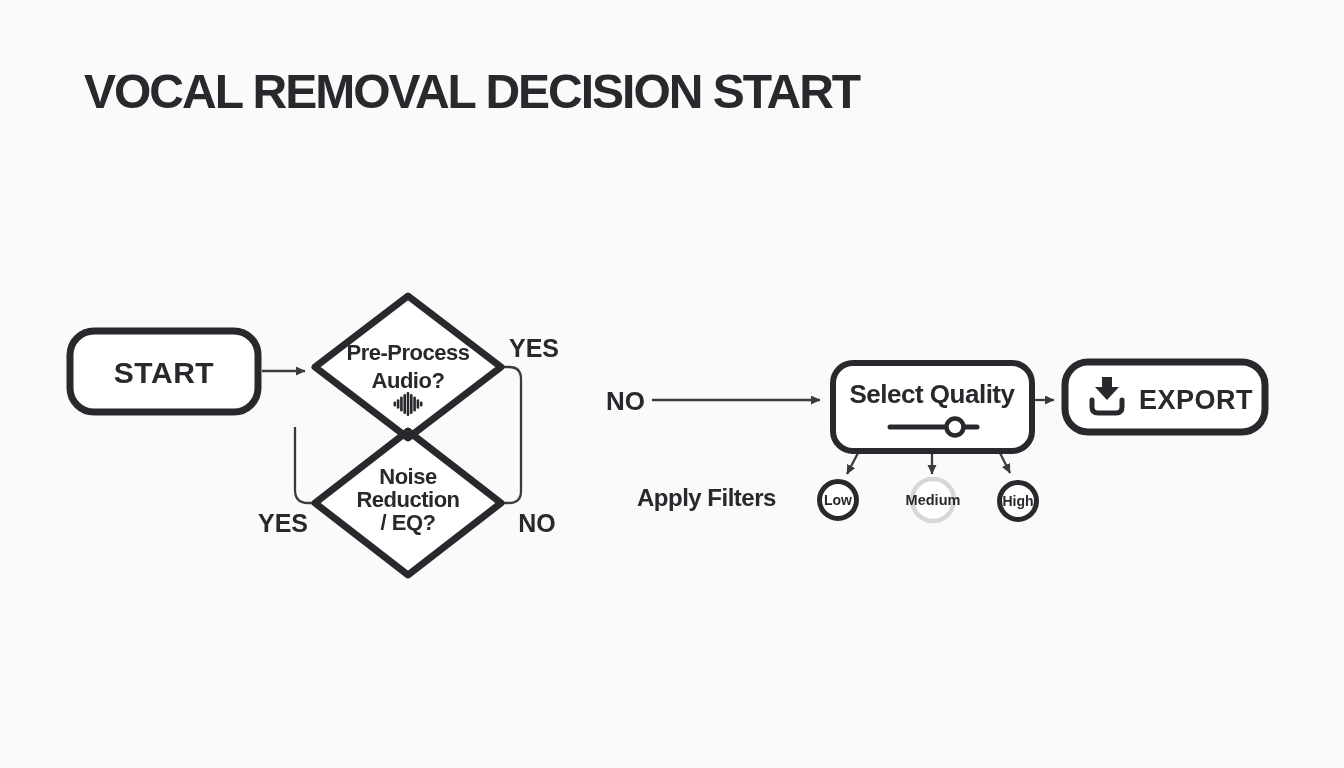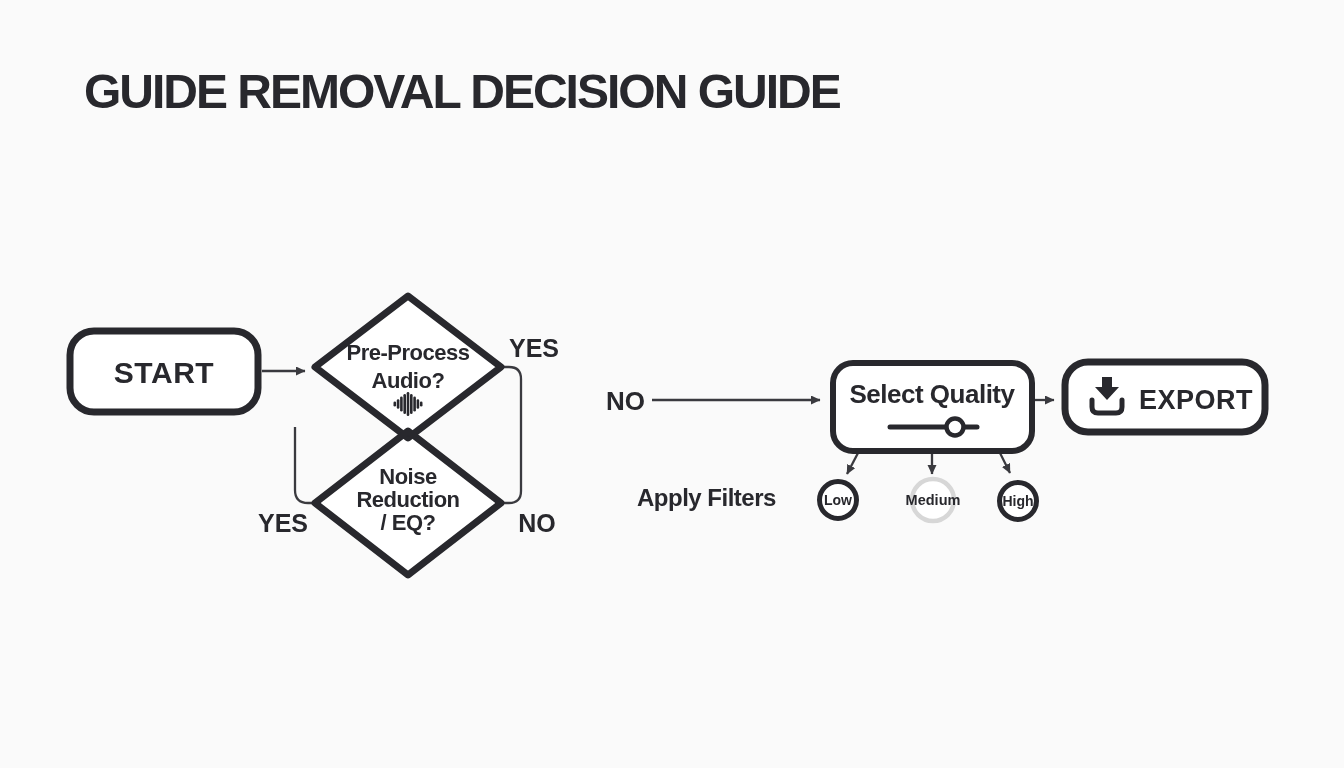--- a/index.html
+++ b/index.html
@@ -27,21 +27,21 @@
   .thick{stroke:var(--ink);fill:none;stroke-linejoin:round;stroke-linecap:round;}
   .nfill{fill:var(--node-fill);}
   .wavebar{stroke:var(--ink);stroke-width:2.6;stroke-linecap:round;}
   .muted{stroke:var(--muted-ring);}
 </style>
 </head>
 <body>
 
 <div class="canvas">
 
-  <h1 class="title">GUIDE REMOVAL DECISION GUIDE</h1>
+  <h1 class="title">VOCAL REMOVAL DECISION START</h1>
 
   <svg class="diagram" width="1344" height="768" viewBox="0 0 1344 768">
     <defs>
       <marker id="arrowhead" markerUnits="userSpaceOnUse" markerWidth="11" markerHeight="10" refX="9" refY="4.5" orient="auto">
         <path d="M0,0 L9.5,4.5 L0,9 Z" style="fill:var(--line)"></path>
       </marker>
     </defs>
 
     <line class="thin" x1="262" y1="371" x2="305" y2="371" marker-end="url(#arrowhead)"></line>
 

